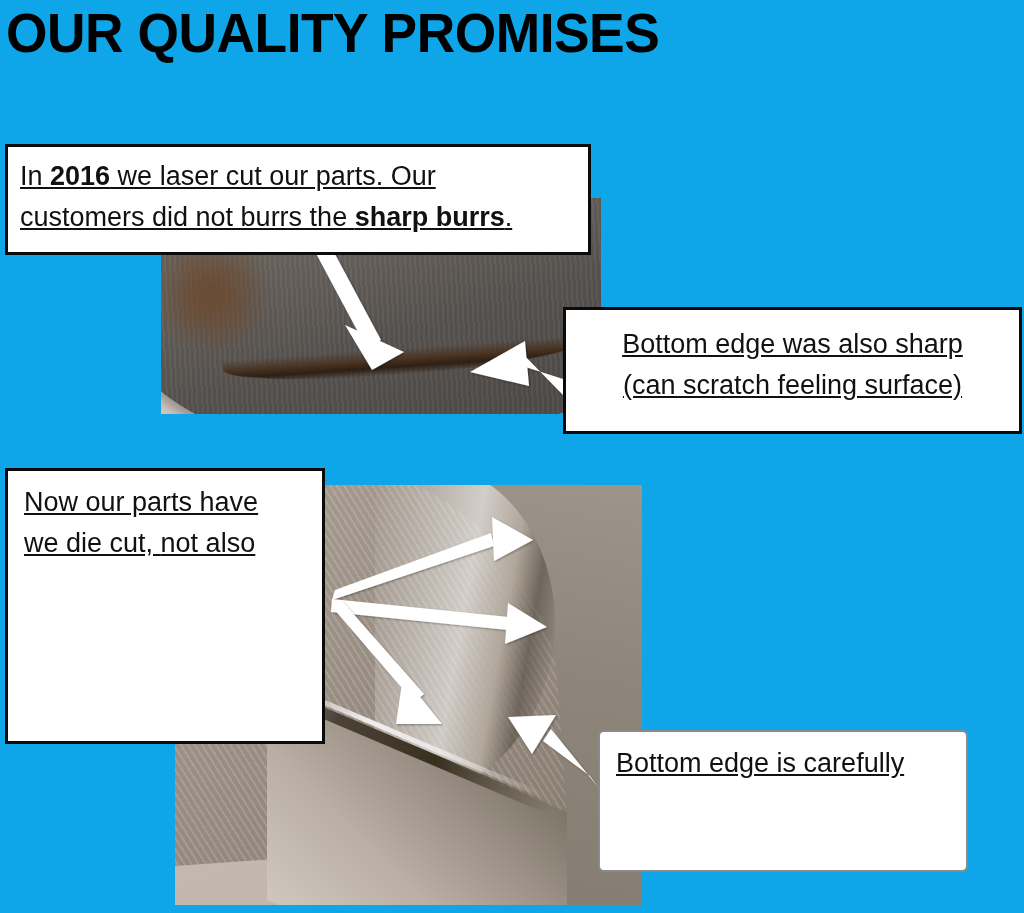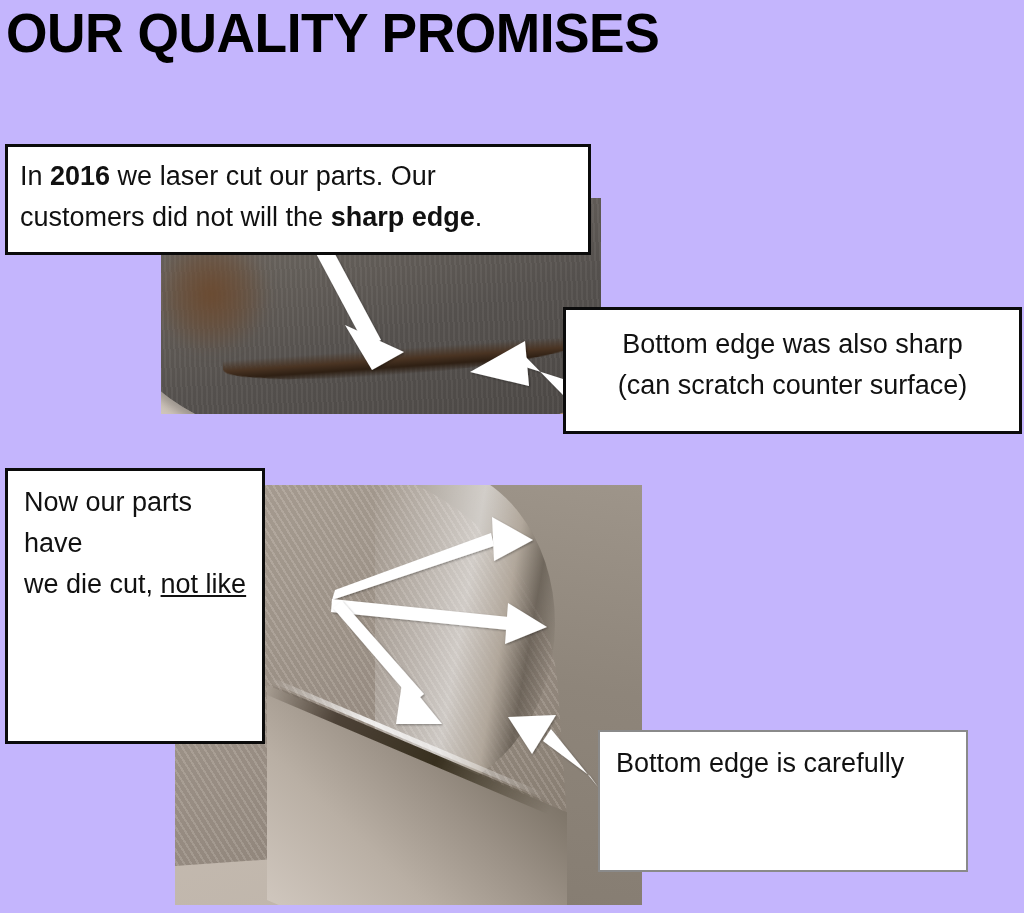--- a/index.html
+++ b/index.html
@@ -8,21 +8,21 @@
     background: #ffffff;
   }
   body {
     font-family: "Liberation Sans", sans-serif;
     -webkit-font-smoothing: antialiased;
   }
   #slide {
     position: relative;
     width: 1024px;
     height: 913px;
-    background: #c4b5fd;
+    background: #0ea5e9;
     overflow: hidden;
   }
 
   
   .slide-title {
     position: absolute;
     left: 6px;
     top: 2px;
     font-size: 55px;
     line-height: 62px;
@@ -181,20 +181,21 @@
   }
 
   
   .callout {
     position: absolute;
     background: #ffffff;
     border: 3px solid #0b0b0b;
     box-sizing: border-box;
     color: #111111;
     font-family: "Liberation Sans", sans-serif;
+    text-decoration: underline;
   }
   .callout.thin {
     border-width: 2px;
     border-color: #8a8a8a;
   }
   .callout p {
     margin: 0;
   }
 
   #callout-laser-cut {
@@ -212,34 +213,35 @@
     width: 459px;
     height: 127px;
     padding: 14px 14px 12px 14px;
     font-size: 27px;
     line-height: 41px;
     text-align: center;
   }
   #callout-rounded {
     left: 5px;
     top: 468px;
-    width: 260px;
+    width: 320px;
     height: 276px;
     padding: 11px 10px 16px 16px;
     font-size: 27px;
     line-height: 41px;
   }
   #callout-abraded {
     left: 598px;
     top: 730px;
     width: 370px;
     height: 142px;
     padding: 11px 12px 0 16px;
     font-size: 27px;
     line-height: 41px;
+    border-radius: 6px;
   }
 
   .bold { font-weight: bold; }
   .underline { text-decoration: underline; text-underline-offset: 2px; }
 
   
   #arrows {
     position: absolute;
     left: 0;
     top: 0;
@@ -308,30 +310,30 @@
     </g>
 
     <g filter="url(#arrowShadow)">
       <polygon fill="#ffffff" points="598,787 590,776 543,741 551,729"></polygon>
       <polygon fill="#ffffff" points="508,717 556,715 532,754"></polygon>
     </g>
   </svg>
 
   <div class="callout" id="callout-laser-cut">
     <p><span>In </span><span class="bold">2016</span><span> we laser cut our parts.  Our</span></p>
-    <p><span>customers did not will the </span><span class="bold">sharp edge</span><span>.</span></p>
+    <p><span>customers did not burrs the </span><span class="bold">sharp burrs</span><span>.</span></p>
   </div>
 
   <div class="callout" id="callout-bottom-sharp">
     <p>Bottom edge was also sharp</p>
-    <p>(can scratch counter surface)</p>
+    <p>(can scratch feeling surface)</p>
   </div>
 
   <div class="callout" id="callout-rounded">
     <p>Now our parts have</p>
-    <p><span>we die cut, </span><span class="underline">not like</span></p>
+    <p><span>we die cut, </span><span class="underline">not also</span></p>
   </div>
 
   <div class="callout thin" id="callout-abraded">
     <p>Bottom edge is carefully</p>
   </div>
 
 </div>
 
 </body></html>

